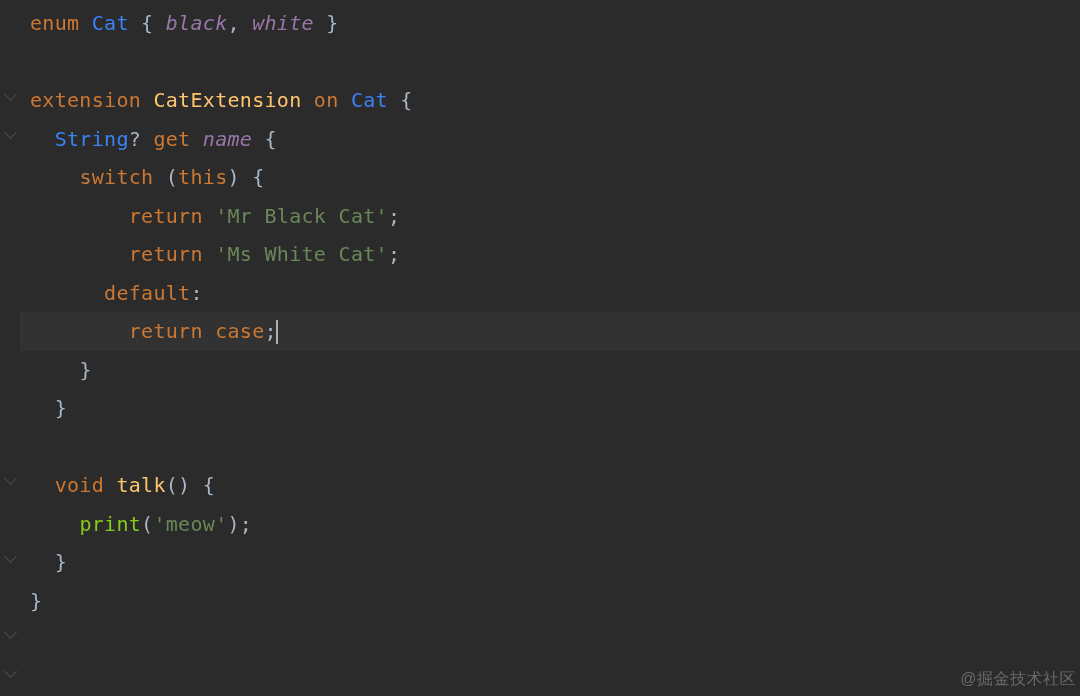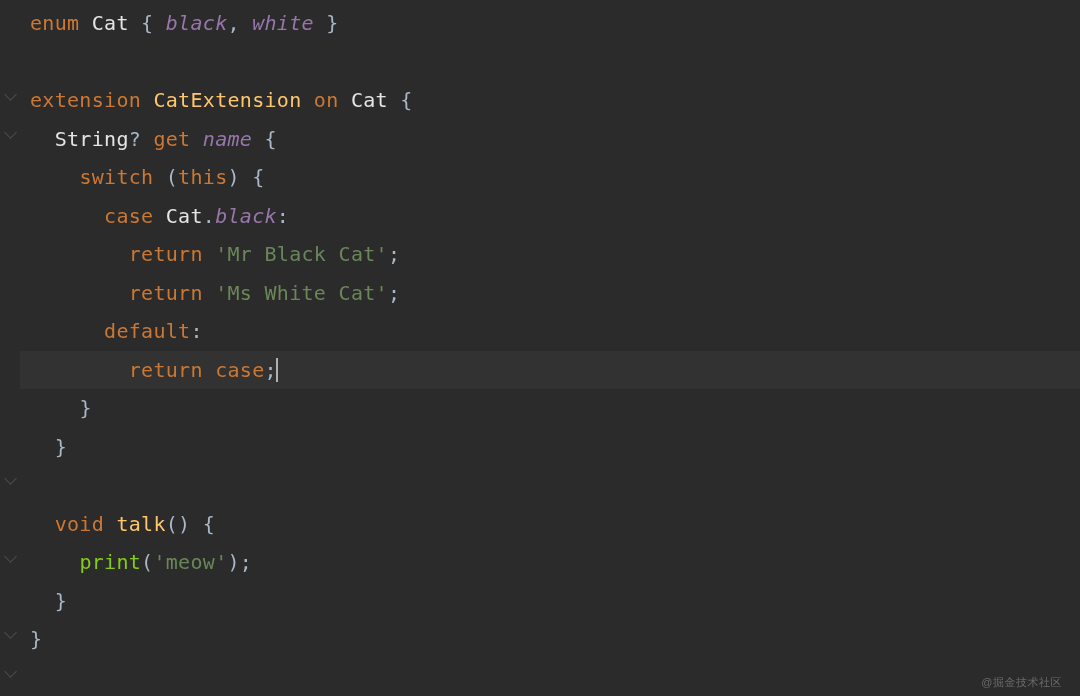--- a/index.html
+++ b/index.html
@@ -56,32 +56,32 @@
   .cursor {
     display: inline-block;
     width: 2px;
     height: 24px;
     background: #b0b0b0;
     vertical-align: middle;
     margin-left: -1px;
     margin-top: -2px;
   }
   .kw   { color: #cc7832; }
-  .type { color: #e5e5e5; }
+  .type { color: #3b82f6; }
   .ident{ color: #ffc66d; }
   .enumv{ color: #9876aa; font-style: italic; }
   .prop { color: #9876aa; font-style: italic; margin-top: 24px; }
   .str  { color: #6a8759; text-align: right; }
   .punc { color: #a9b7c6; }
   .call { color: #84cc16; }
   .byline {
     position: absolute;
-    right: 18px;
+    right: 4px;
     bottom: 6px;
-    font-size: 11px;
+    font-size: 16px;
     color: #6a6a6a;
     font-family: sans-serif;
     letter-spacing: 0.5px;
   }
 </style>
 </head>
 <body>
 
 <div class="editor">
 
@@ -99,21 +99,20 @@
     <div class="line"><span class="kw">enum</span> <span class="type">Cat</span><span class="punc"> { </span><span class="enumv">black</span><span class="punc">, </span><span class="enumv">white</span><span class="punc"> }</span></div>
 
     <div class="line"></div>
 
     <div class="line"><span class="kw">extension</span> <span class="ident">CatExtension</span> <span class="kw">on</span> <span class="type">Cat</span><span class="punc"> {</span></div>
 
     <div class="line">  <span class="type">String</span><span class="punc">?</span> <span class="kw">get</span> <span class="prop">name</span><span class="punc"> {</span></div>
 
     <div class="line">    <span class="kw">switch</span><span class="punc"> (</span><span class="kw">this</span><span class="punc">) {</span></div>
 
-    <div class="line">      <span class="kw">case</span> <span class="type">Cat</span><span class="punc">.</span><span class="enumv">black</span><span class="punc">:</span></div>
 
     <div class="line">        <span class="kw">return</span> <span class="str">'Mr Black Cat'</span><span class="punc">;</span></div>
 
 
     <div class="line">        <span class="kw">return</span> <span class="str">'Ms White Cat'</span><span class="punc">;</span></div>
 
     <div class="line">      <span class="kw">default</span><span class="punc">:</span></div>
 
     <div class="line hl">        <span class="kw">return</span> <span class="kw">case</span><span class="punc">;</span><span class="cursor"></span></div>
 

